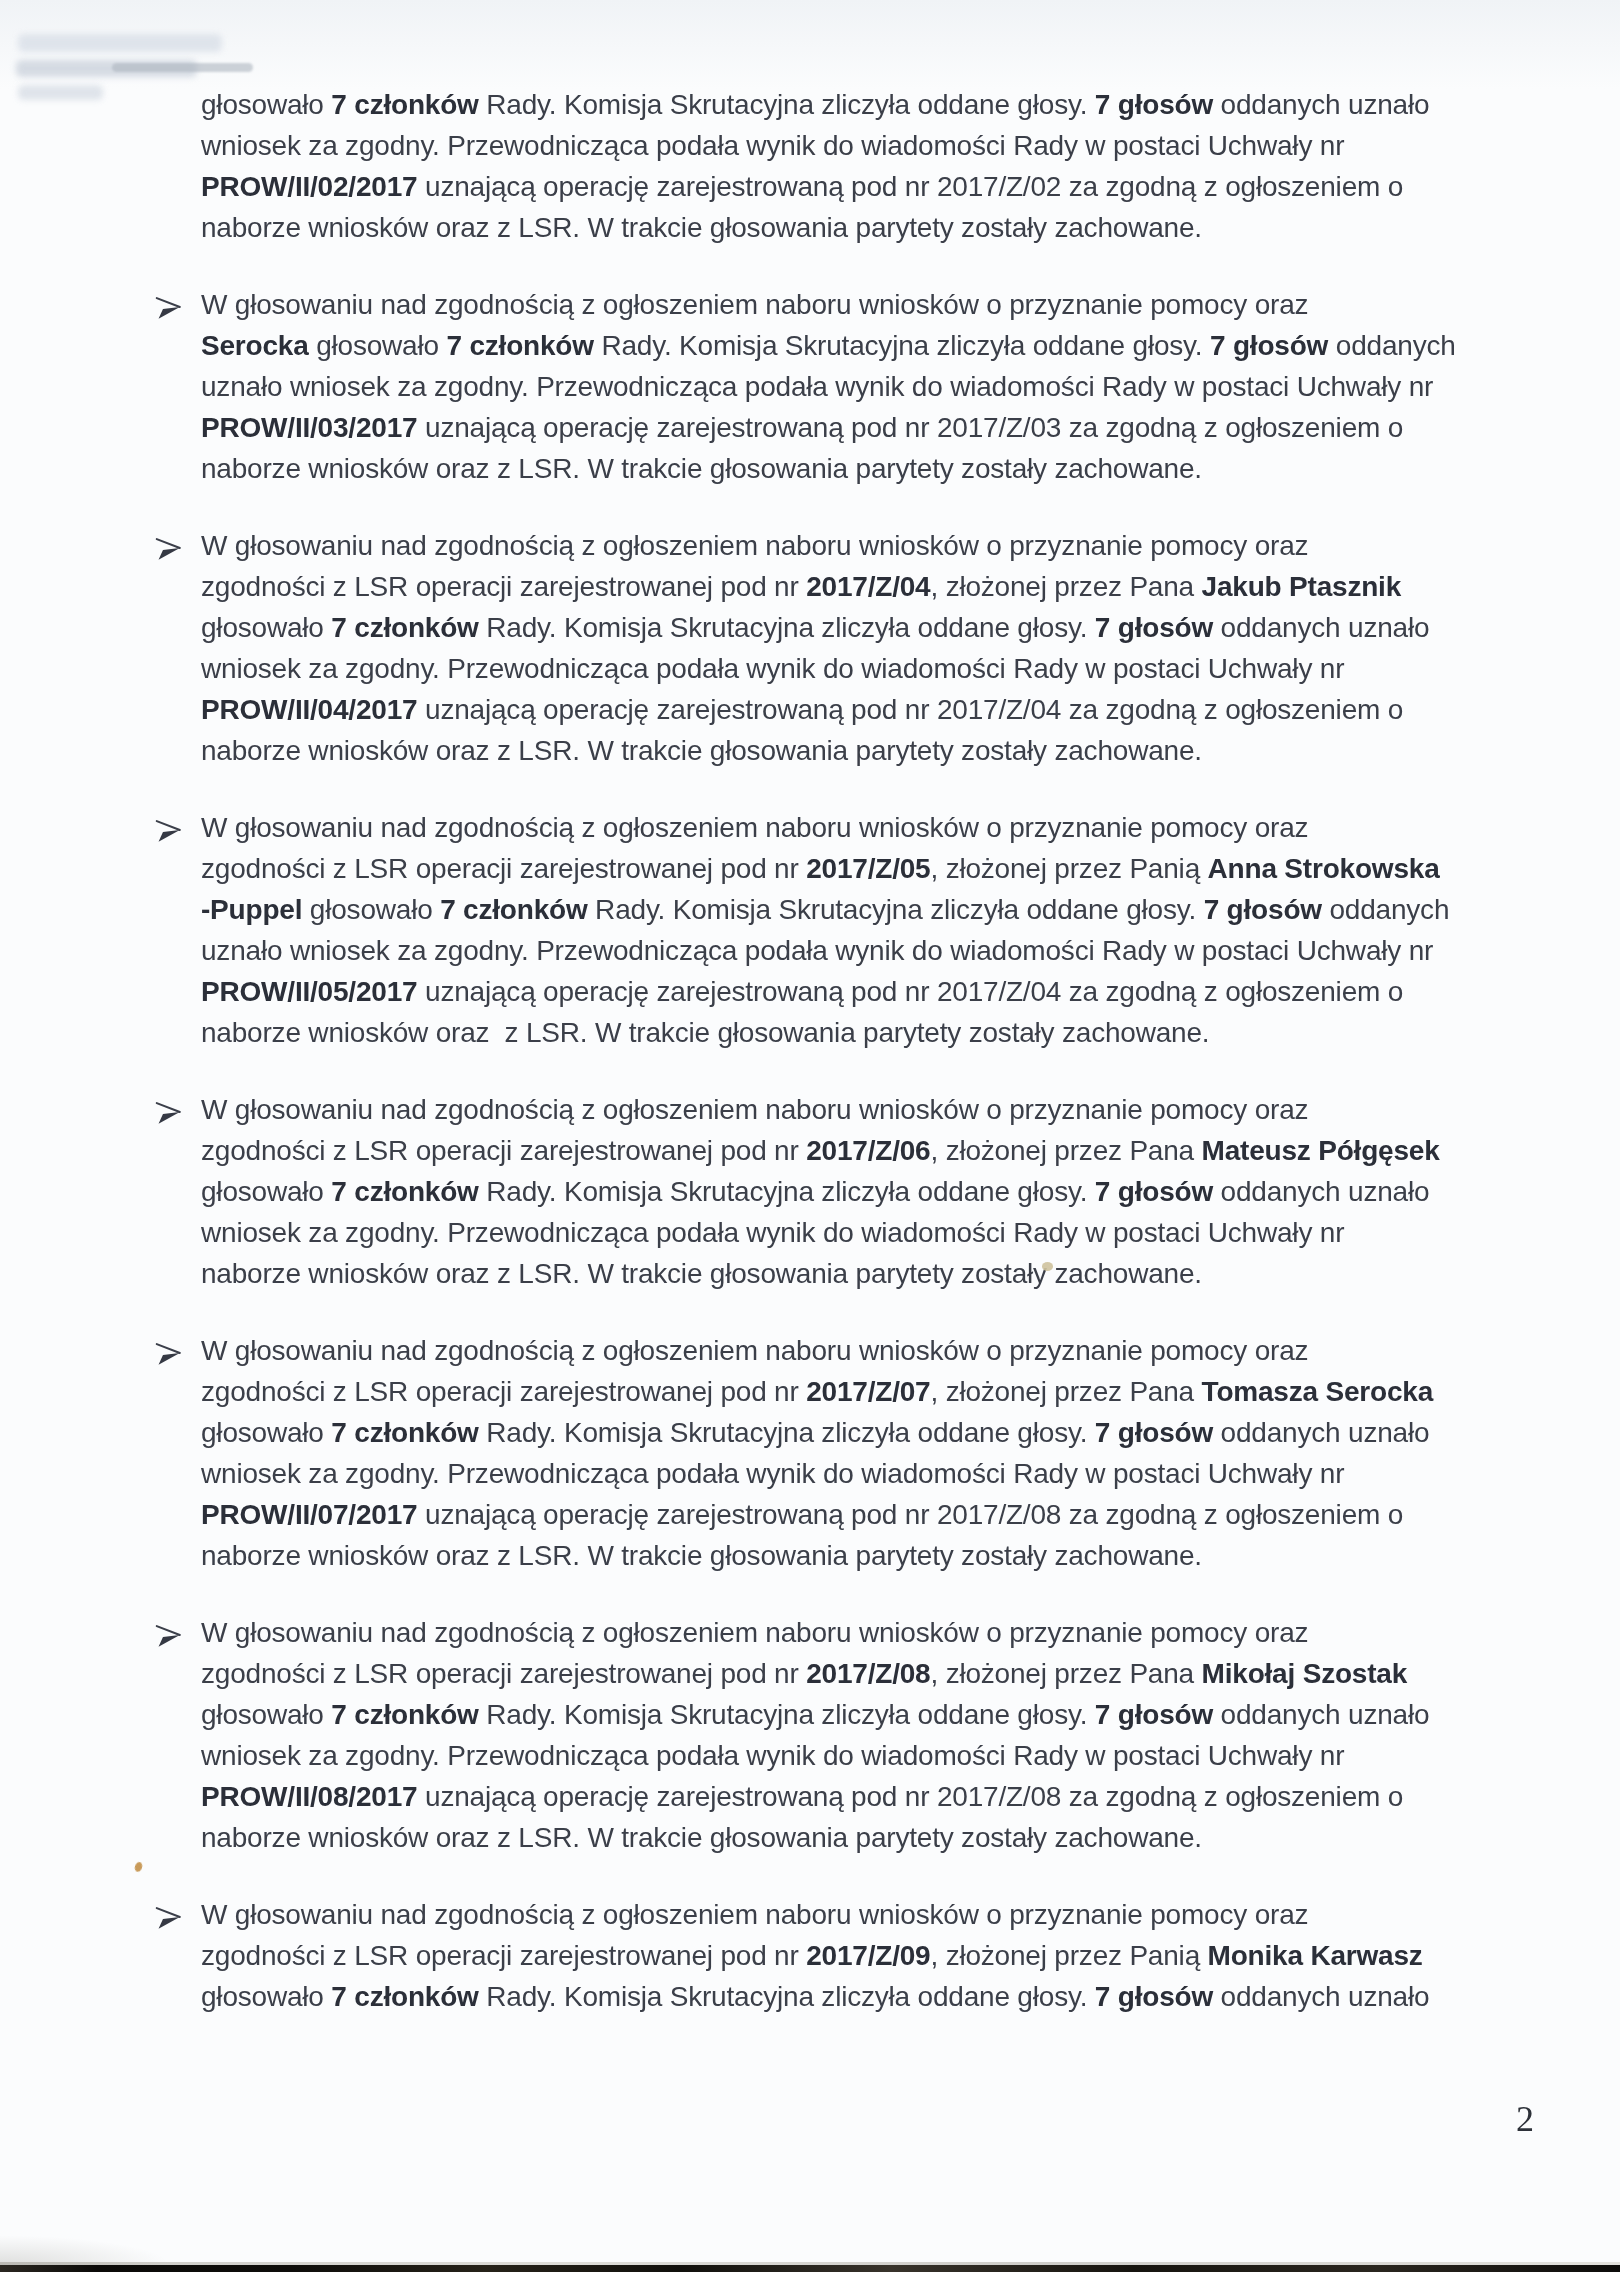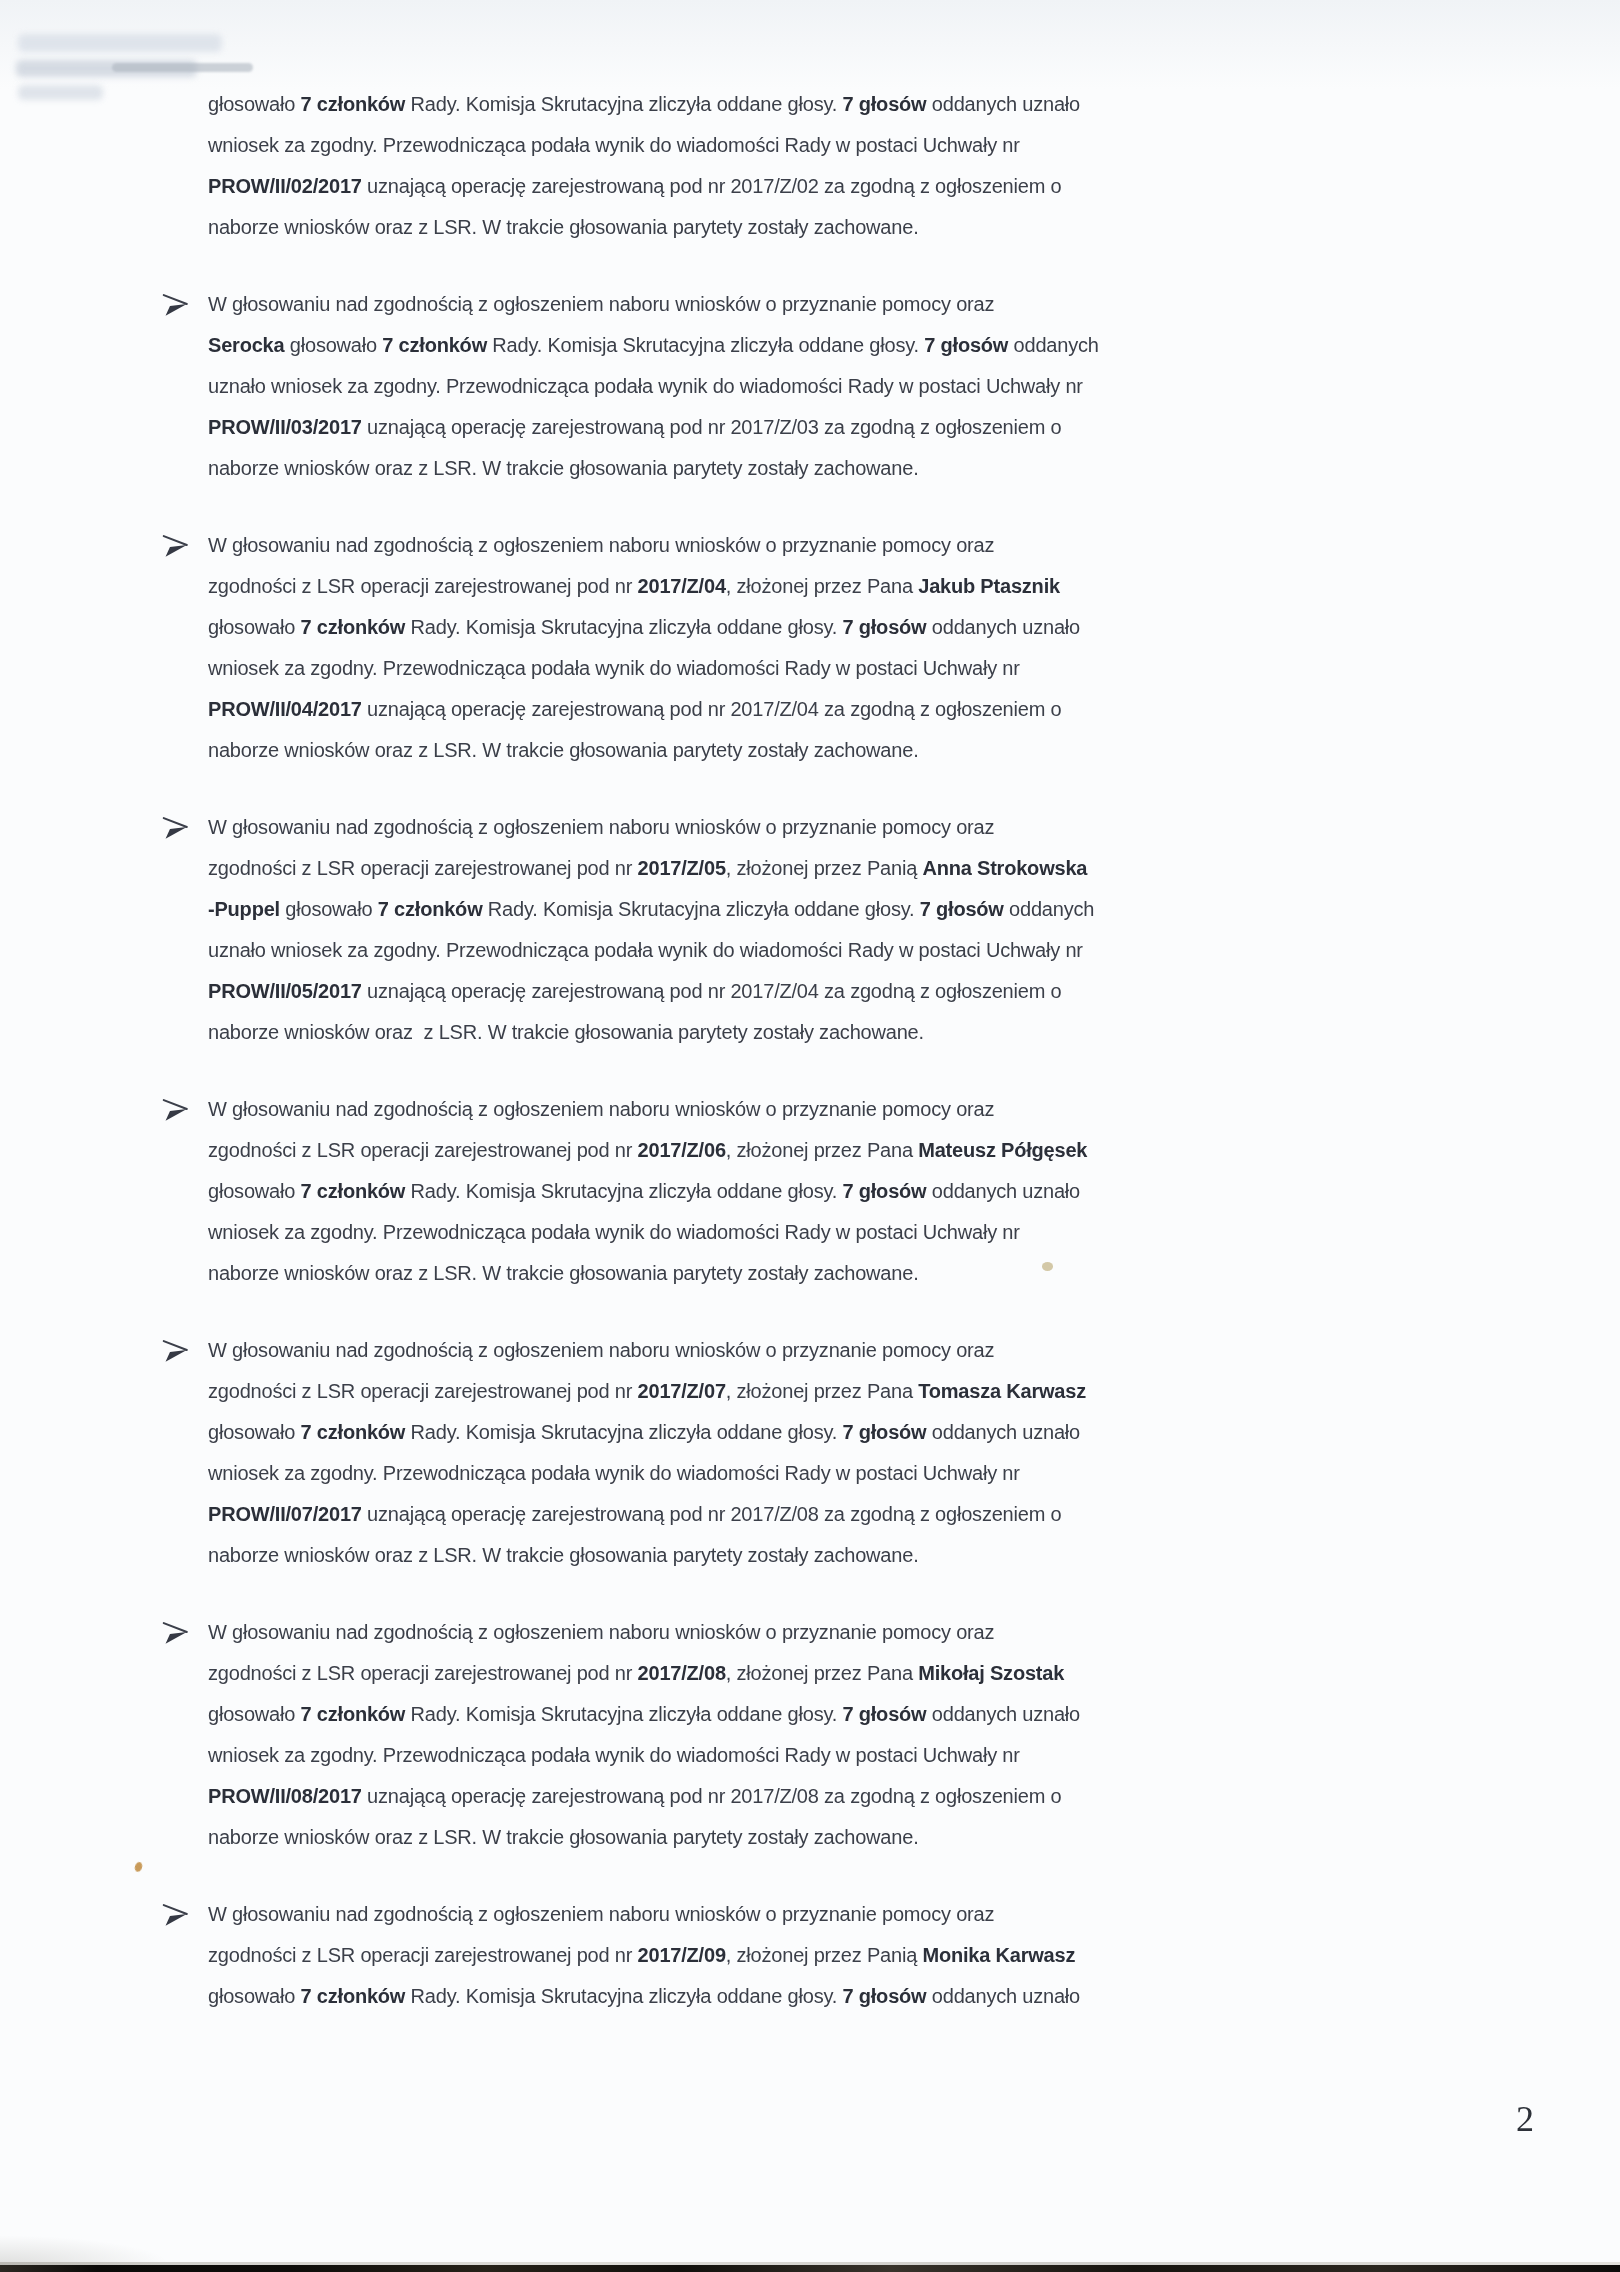--- a/index.html
+++ b/index.html
@@ -17,22 +17,22 @@
   
   .ghost{position:absolute;border-radius:5.3px;filter:blur(3.3px);}
   .ghost1{left:18.4px;top:34px;width:204px;height:18.4px;background:#dbe1e9;opacity:.85;}
   .ghost2{left:16.4px;top:60px;width:181px;height:17px;background:#ccd3dd;opacity:.8;}
   .ghost3{left:112px;top:63px;width:141px;height:8.5px;background:#aeb6c0;opacity:.6;filter:blur(1.3px);}
   .ghost4{left:18.4px;top:85px;width:85px;height:14.5px;background:#d8dee6;opacity:.8;}
   
   .content{position:absolute;left:201px;top:84px;width:1315px;}
   .para{
     position:relative;
-    margin:0 0 36px 7px;
-    font-size:20px;line-height:41px;
+    margin:0 0 36px 0;
+    font-size:28px;line-height:41px;
     letter-spacing:-0.2px;
     color:#3b3f49;
   }
   .line{white-space:pre;}
   .para .b{font-weight:700;color:#2b2f39;}
   .bullet{position:absolute;left:-49px;top:6px;width:32px;height:26px;}
   .page-num{
     position:absolute;left:1516px;top:2098px;
     font-family:"Liberation Serif", serif;
     font-size:36px;color:#2d3139;
@@ -136,21 +136,21 @@
         <div class="line"><span>naborze wniosków oraz z LSR. W trakcie głosowania parytety zostały zachowane.</span></div>
       </div>
       <div class="para">
         <span class="bullet">
   <svg viewBox="0 0 52 44" width="32" height="26">
     <path d="M7 7 L46 22" stroke="#3b3f4a" stroke-width="3.5" fill="none" stroke-linecap="round"></path>
     <path d="M46 22 L10 42 L17.5 25.5 Z" fill="#353944"></path>
   </svg>
 </span>
         <div class="line"><span>W głosowaniu nad zgodnością z ogłoszeniem naboru wniosków o przyznanie pomocy oraz</span></div>
-        <div class="line"><span>zgodności z LSR operacji zarejestrowanej pod nr </span><span class="b">2017/Z/07</span><span>, złożonej przez Pana </span><span class="b">Tomasza Karwasz</span></div>
+        <div class="line"><span>zgodności z LSR operacji zarejestrowanej pod nr </span><span class="b">2017/Z/07</span><span>, złożonej przez Pana </span><span class="b">Tomasza Serocka</span></div>
         <div class="line"><span>głosowało </span><span class="b">7 członków</span><span> Rady. Komisja Skrutacyjna zliczyła oddane głosy. </span><span class="b">7 głosów</span><span> oddanych uznało</span></div>
         <div class="line"><span>wniosek za zgodny. Przewodnicząca podała wynik do wiadomości Rady w postaci Uchwały nr</span></div>
         <div class="line"><span class="b">PROW/II/07/2017</span><span> uznającą operację zarejestrowaną pod nr 2017/Z/08 za zgodną z ogłoszeniem o</span></div>
         <div class="line"><span>naborze wniosków oraz z LSR. W trakcie głosowania parytety zostały zachowane.</span></div>
       </div>
       <div class="para">
         <span class="bullet">
   <svg viewBox="0 0 52 44" width="32" height="26">
     <path d="M7 7 L46 22" stroke="#3b3f4a" stroke-width="3.5" fill="none" stroke-linecap="round"></path>
     <path d="M46 22 L10 42 L17.5 25.5 Z" fill="#353944"></path>

